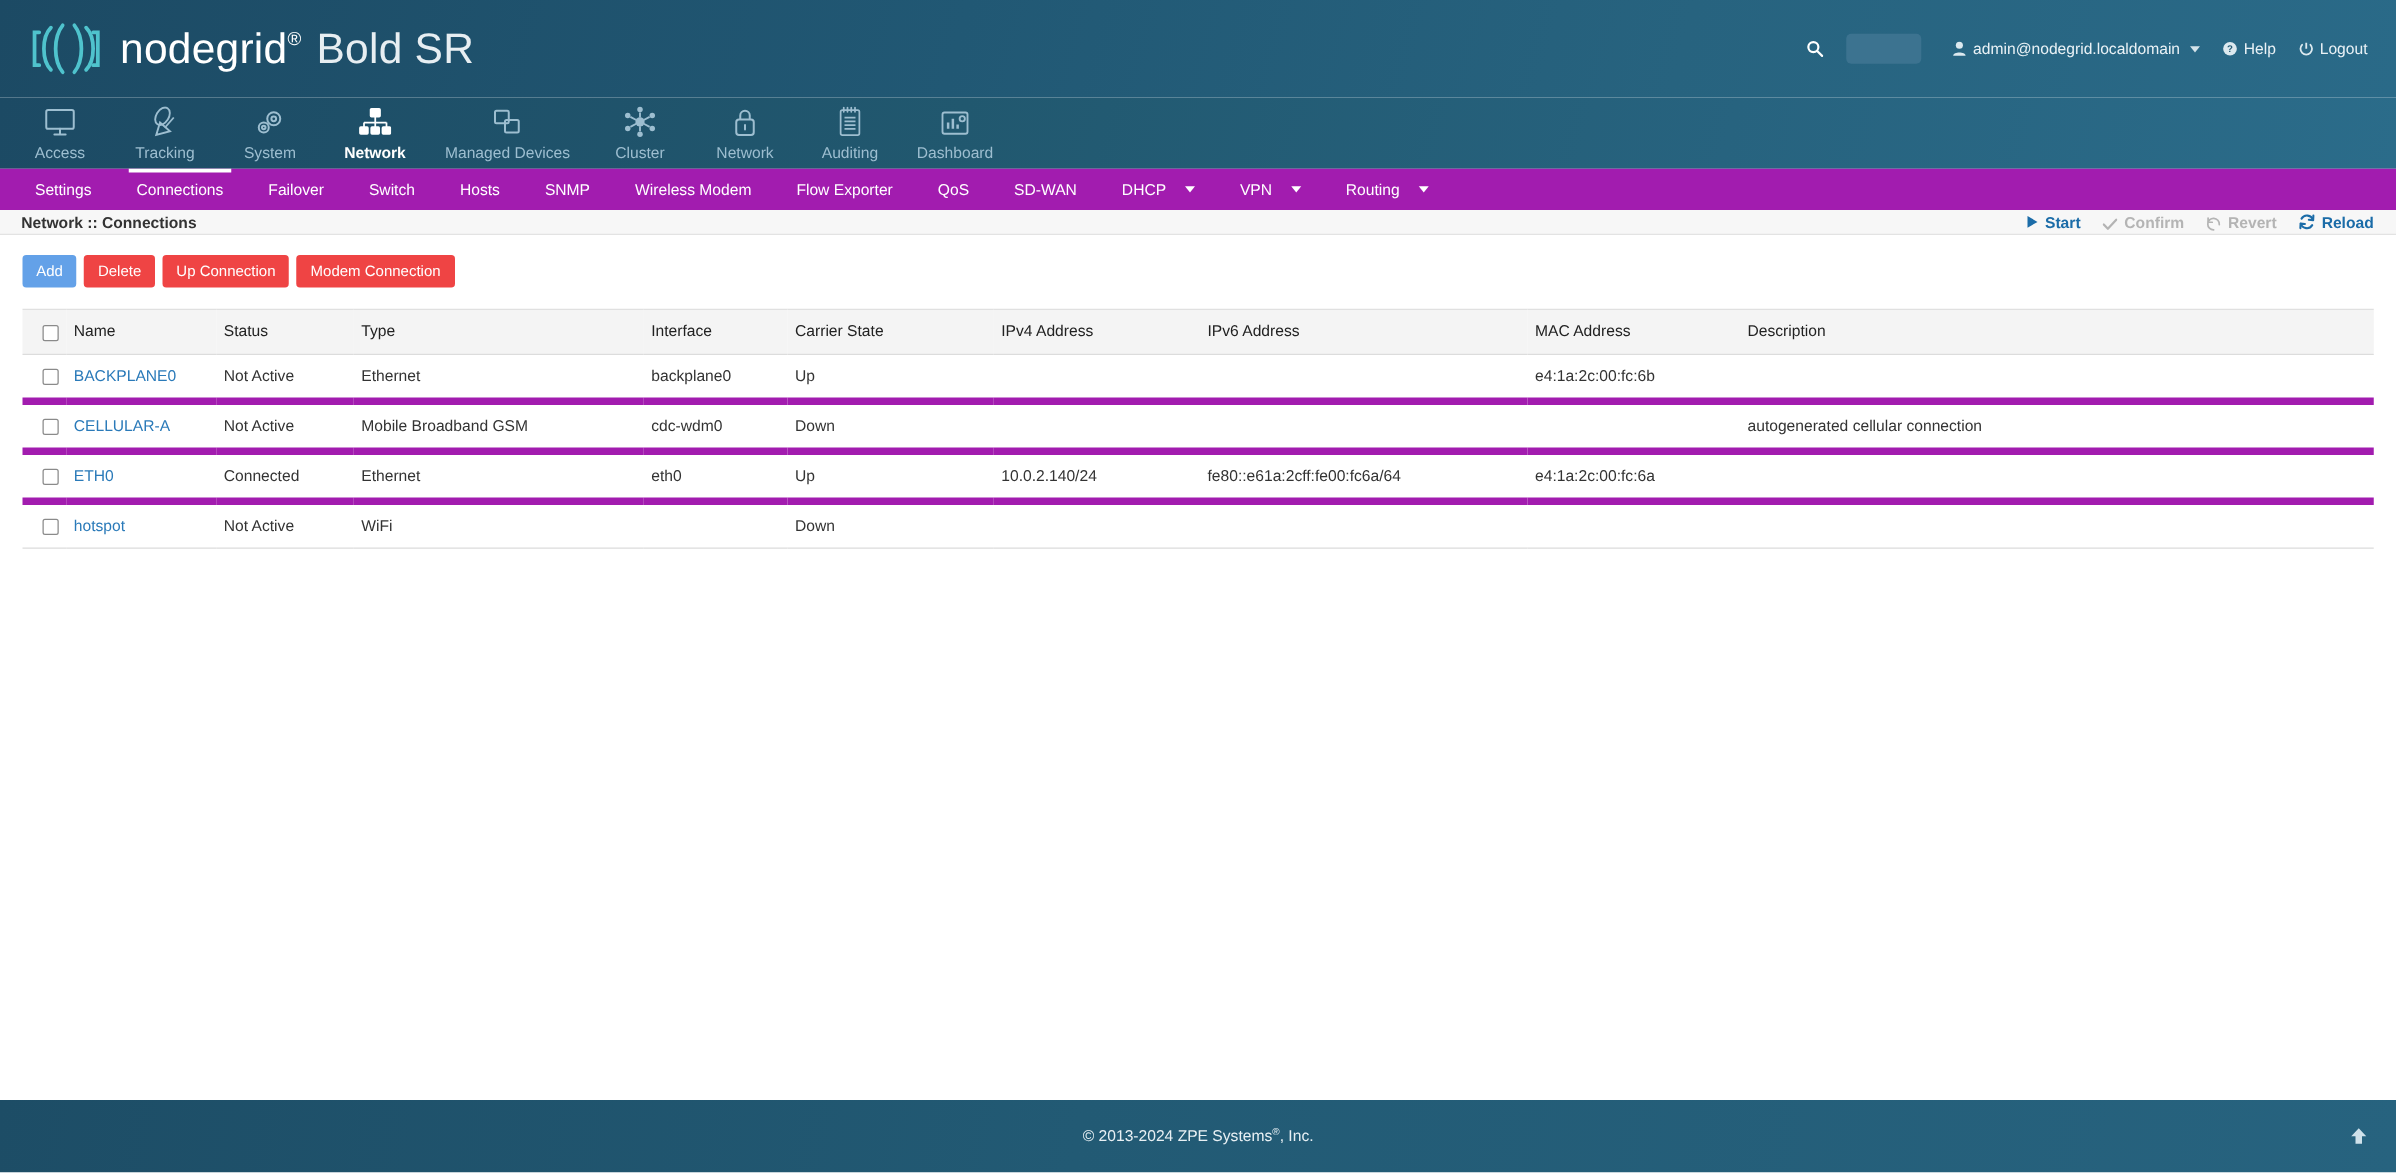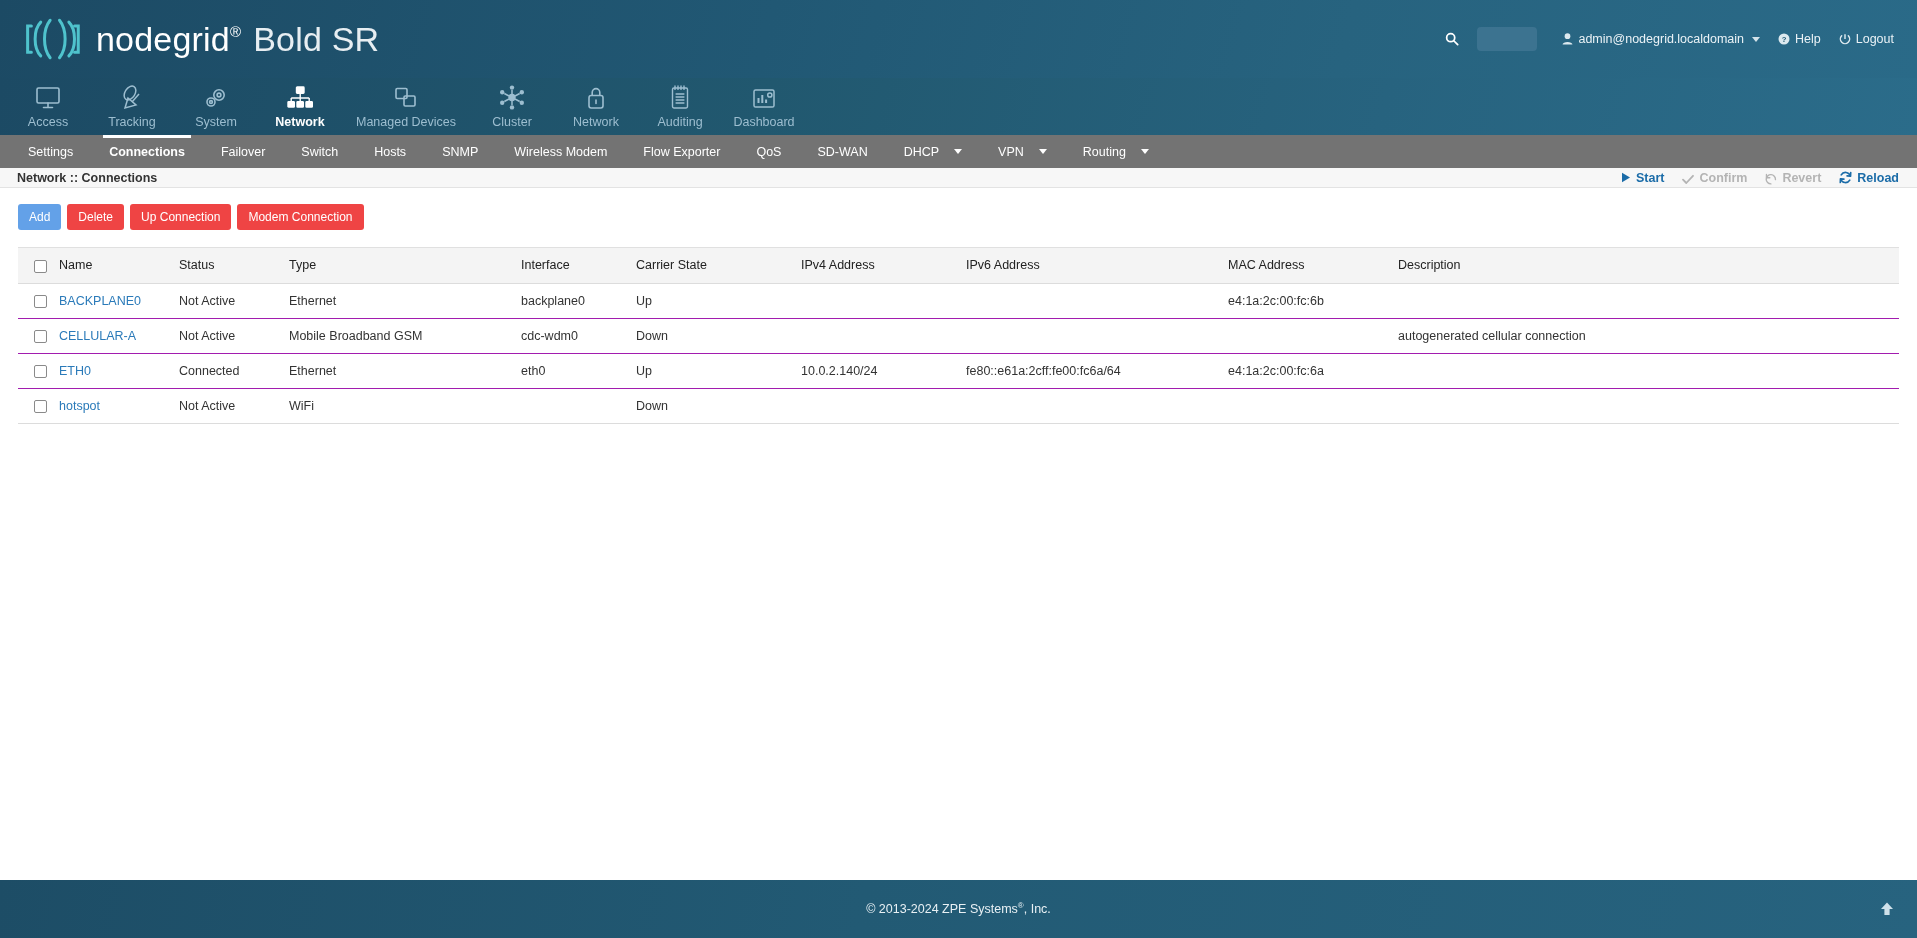--- a/index.html
+++ b/index.html
@@ -100,37 +100,37 @@
   }
   .mnav-item.wide { width: 128px; }
   .mnav-item.active { color: #ffffff; }
   .mnav-icon { height: 30px; display:flex; align-items:flex-end; justify-content:center; margin-bottom: 5px; }
   .mnav-label { font-size: 12.5px; white-space: nowrap; }
   .mnav-item.active .mnav-label { font-weight: bold; }
 
   
   .sub-nav {
     height: 33px;
-    background: #737373;
+    background: #a21caf;
     display: flex;
     align-items: stretch;
     padding-left: 10px;
   }
   .sub-item {
     display: flex;
     align-items: center;
     gap: 7px;
     padding: 0 18px;
     color: #ffffff;
     font-size: 12.5px;
     white-space: nowrap;
     cursor: pointer;
     position: relative;
   }
-  .sub-item.active { font-weight: bold; }
+  .sub-item.active { font-weight: normal; }
   .sub-item.active::before {
     content: "";
     position: absolute;
     left: 12px; right: 12px; top: 0;
     height: 3px;
     background: #ffffff;
   }
   .sub-caret {
     width: 0; height: 0;
     border-left: 4px solid transparent;
@@ -195,21 +195,21 @@
     text-align: left;
     font-weight: normal;
     color: #222;
     padding: 10px 6px 10px 6px;
     border-top: 1px solid #e0e0e0;
     border-bottom: 1px solid #dcdcdc;
     white-space: nowrap;
   }
   table.conn-table tbody td {
     padding: 10px 6px;
-    border-bottom: 1px solid #a21caf;
+    border-bottom: 6px solid #a21caf;
     color: #333;
     vertical-align: middle;
     white-space: nowrap;
   }
   table.conn-table tbody tr:last-child td { border-bottom: 1px solid #dcdcdc; }
   .col-chk { width: 30px; padding-left: 16px !important; }
   .col-name { width: 120px; }
   .col-status { width: 110px; margin-left: 20px; }
   .col-type { width: 232px; }
   .col-iface { width: 115px; }

